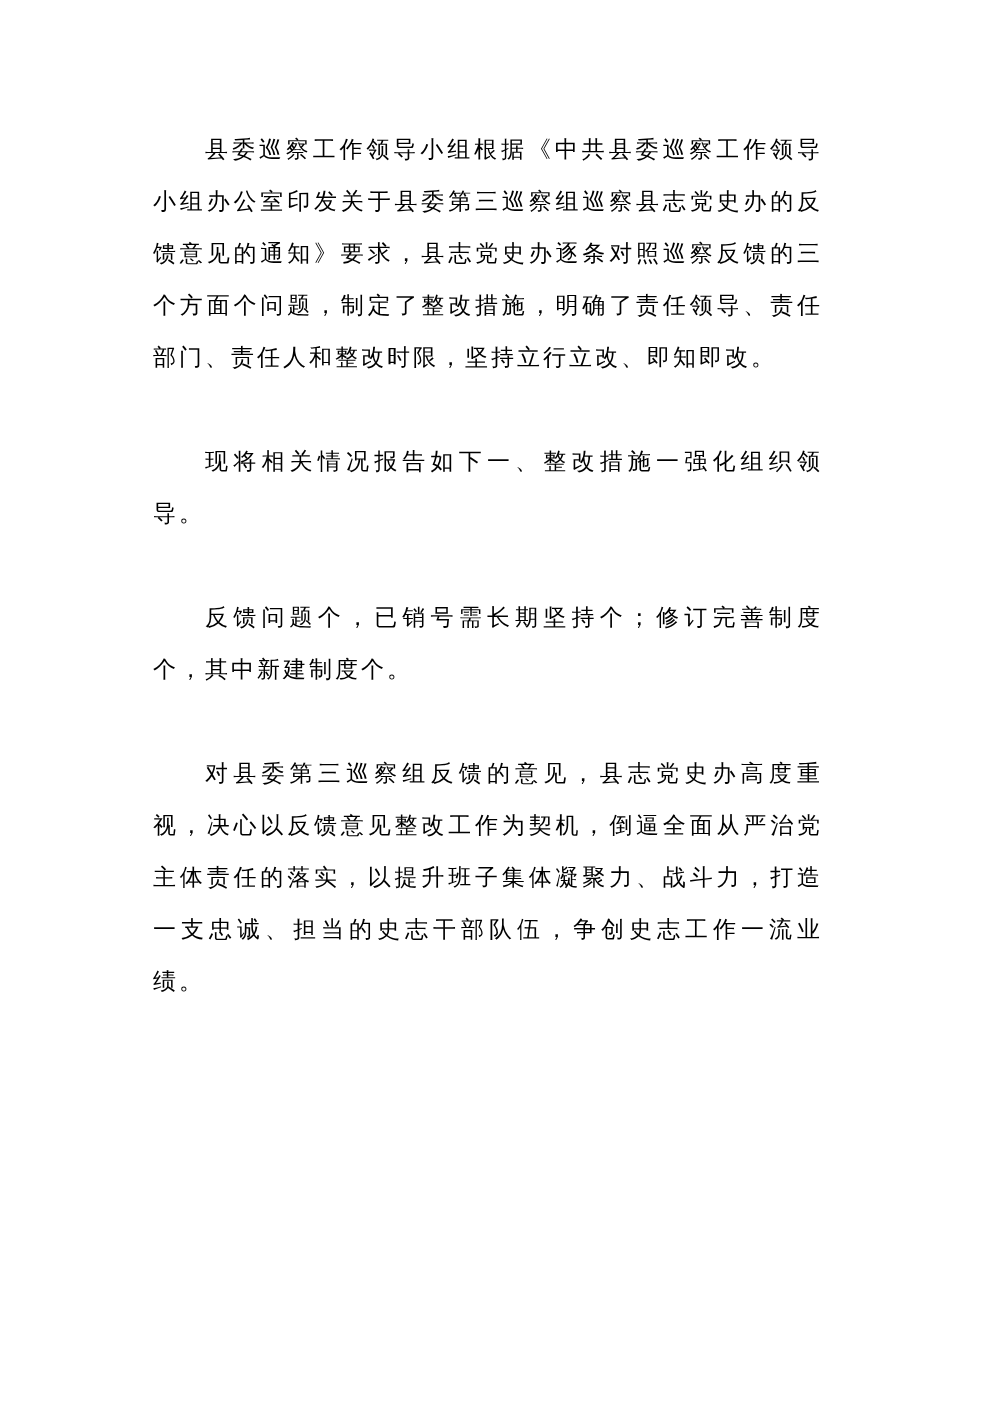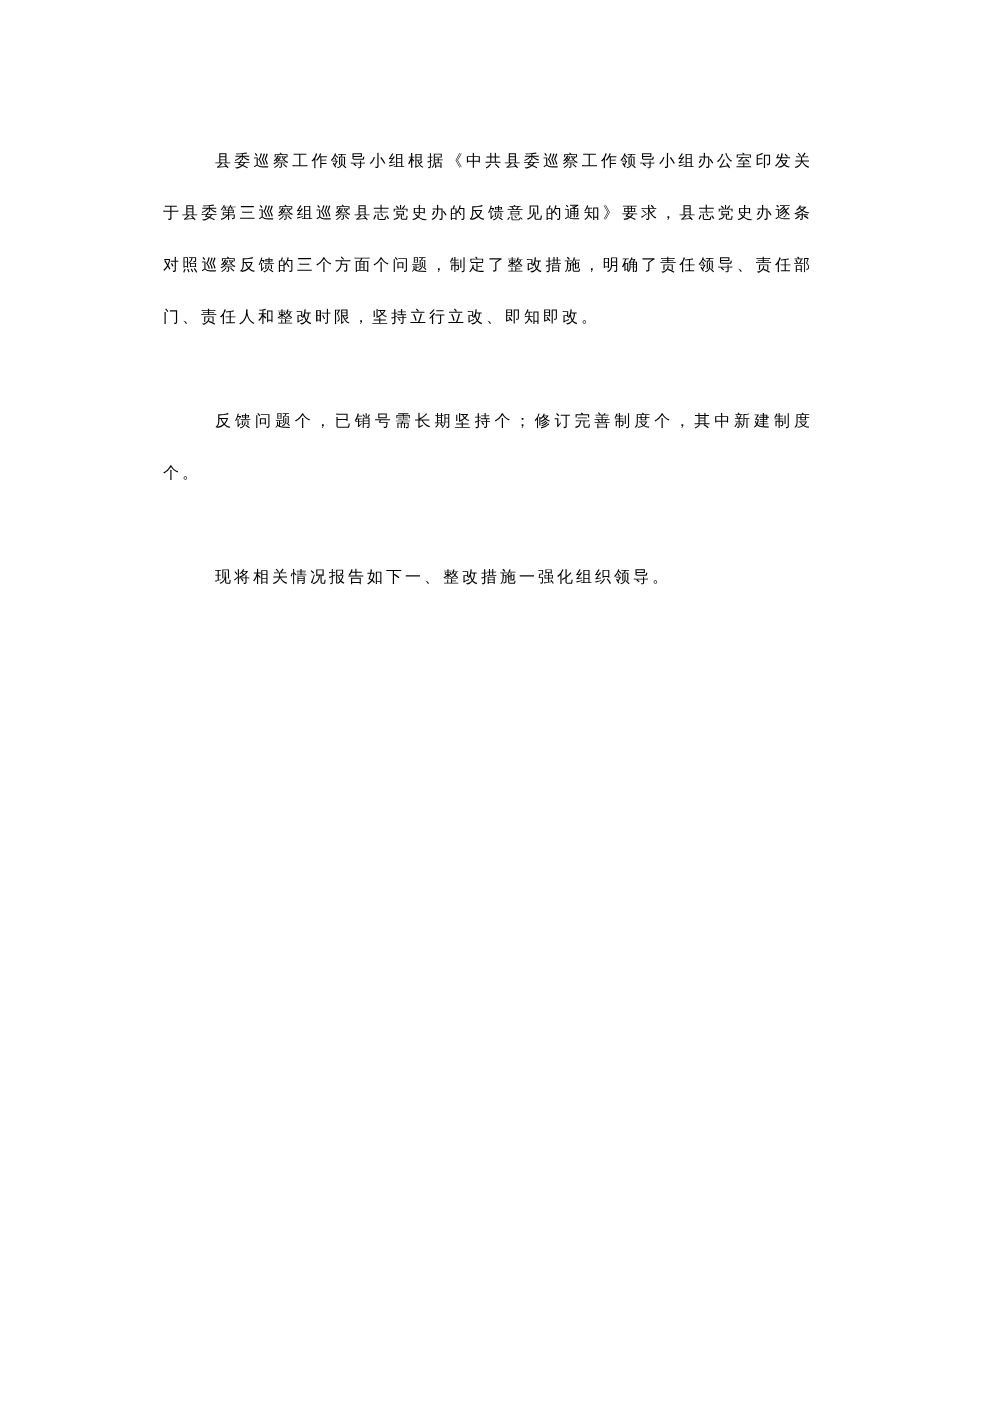--- a/index.html
+++ b/index.html
@@ -15,33 +15,35 @@
       font-family: "DejaVu Sans", sans-serif;
       color: #000000;
     }
     .page {
       position: absolute;
       left: 150px;
       top: 122px;
       width: 676px;
     }
     .para {
-      margin: 13px;
-      font-size: 16px;
+      margin: 3px;
+      font-size: 23px;
       line-height: 52px;
       letter-spacing: 3px;
       text-align: justify;
       text-justify: inter-character;
       text-indent: 52px;
       word-break: break-all;
+      font-family: Liberation Mono, monospace;
     }
     .para + .para {
       margin-top: 52px;
     }
   </style>
 </head>
 <body>
 
 <div class="page">
   <p class="para">县委巡察工作领导小组根据《中共县委巡察工作领导小组办公室印发关于县委第三巡察组巡察县志党史办的反馈意见的通知》要求，县志党史办逐条对照巡察反馈的三个方面个问题，制定了整改措施，明确了责任领导、责任部门、责任人和整改时限，坚持立行立改、即知即改。</p>
+  <p class="para">现将相关情况报告如下一、整改措施一强化组织领导。</p>
   <p class="para">反馈问题个，已销号需长期坚持个；修订完善制度个，其中新建制度个。</p>
-  <p class="para">现将相关情况报告如下一、整改措施一强化组织领导。</p>
+  <p class="para">对县委第三巡察组反馈的意见，县志党史办高度重视，决心以反馈意见整改工作为契机，倒逼全面从严治党主体责任的落实，以提升班子集体凝聚力、战斗力，打造一支忠诚、担当的史志干部队伍，争创史志工作一流业绩。</p>
 </div>
 
 </body></html>

